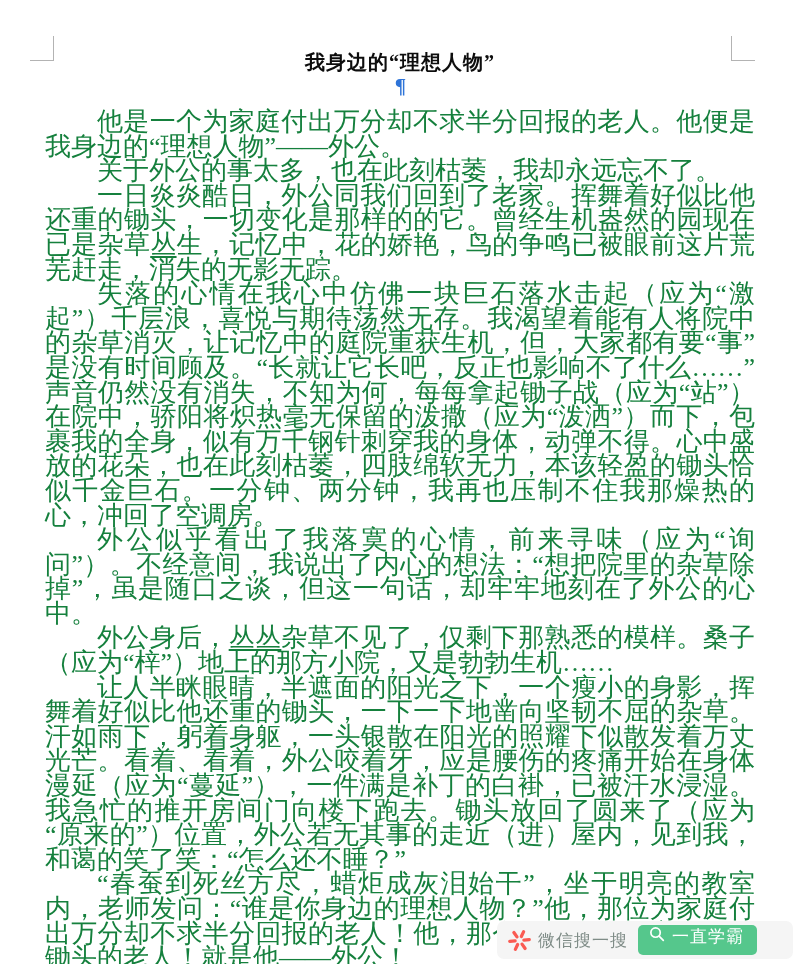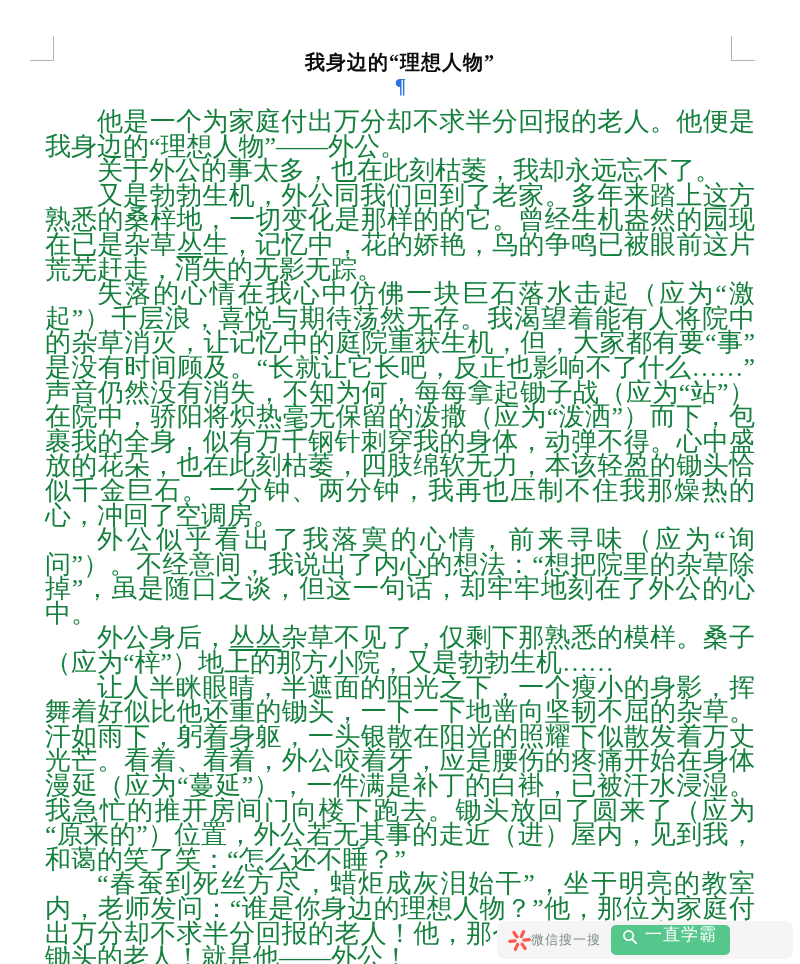--- a/index.html
+++ b/index.html
@@ -26,43 +26,43 @@
   }
   .doc-body p{margin:0;text-indent:2em;}
   .doc-body .u{text-decoration:underline;text-underline-offset:3px;}
   
   .watermark{
     position:absolute;left:497px;top:921px;width:296px;height:38px;
     background:#f5f5f5;border-radius:7px;display:flex;align-items:center;
     font-family:"Liberation Sans","DejaVu Sans",sans-serif;
   }
   .wm-logo{margin-left:11px;width:23px;height:23px;flex:0 0 auto;}
-  .wm-label{font-size:13px;color:#7f8c87;letter-spacing:1px;white-space:nowrap;}
+  .wm-label{margin-left:7px;font-size:17px;color:#7f8c87;letter-spacing:1px;white-space:nowrap;}
   .wm-button{
-    margin-left:10px;height:30px;flex:0 0 auto;display:flex;align-items:flex-end;
-    background:#55c78c;border-radius:5px;padding:0 13px 9px 10px;border:none;cursor:pointer;
+    margin-left:10px;height:30px;flex:0 0 auto;display:flex;align-items:flex-start;
+    background:#55c78c;border-radius:5px;padding:0 13px 0 10px;border:none;cursor:pointer;
   }
   .wm-button svg{width:18px;height:18px;}
   .wm-button-label{color:#ffffff;font-size:17px;margin-left:6px;letter-spacing:1px;white-space:nowrap;}
 </style>
 </head>
 <body>
 
 <div class="corner corner-left"></div>
 <div class="corner corner-right"></div>
 
 <div class="title-row">
   <span class="title-text">我身边的“理想人物”</span>
   <span class="pilcrow">¶</span>
 </div>
 
 <div class="doc-body">
     <p><span>他是一个为家庭付出万分却不求半分回报的老人。他便是我身边的“理想人物”——外公。</span></p>
     <p><span>关于外公的事太多，也在此刻枯萎，我却永远忘不了。</span></p>
-    <p><span>又是勃勃生机，外公同我们回到了老家。多年来踏上这方熟悉的桑梓地，一切变化是那样的的它。曾经生机盎然的园现在已是杂草</span><span class="u">丛</span><span>生，记忆中，花的娇艳，鸟的争鸣已被眼前这片荒芜赶走，消失的无影无踪。</span></p>
+    <p><span>一日炎炎酷日，外公同我们回到了老家。挥舞着好似比他还重的锄头，一切变化是那样的的它。曾经生机盎然的园现在已是杂草</span><span class="u">丛</span><span>生，记忆中，花的娇艳，鸟的争鸣已被眼前这片荒芜赶走，消失的无影无踪。</span></p>
     <p><span>失落的心情在我心中仿佛一块巨石落水击起（应为“激起”）千层浪，喜悦与期待荡然无存。我渴望着能有人将院中的杂草消灭，让记忆中的庭院重获生机，但，大家都有要“事”是没有时间顾及。“长就让它长吧，反正也影响不了什么……”声音仍然没有消失，不知为何，每每拿起锄子战（应为“站”）在院中，骄阳将炽热毫无保留的泼撒（应为“泼洒”）而下，包裹我的全身，似有万千钢针刺穿我的身体，动弹不得。心中盛放的花朵，也在此刻枯萎，四肢绵软无力，本该轻盈的锄头恰似千金巨石。一分钟、两分钟，我再也压制不住我那燥热的心，冲回了空调房。</span></p>
     <p><span>外公似乎看出了我落寞的心情，前来寻味（应为“询问”）。不经意间，我说出了内心的想法：“想把院里的杂草除掉”，虽是随口之谈，但这一句话，却牢牢地刻在了外公的心中。</span></p>
     <p><span>外公身后，</span><span class="u">丛丛</span><span>杂草不见了，仅剩下那熟悉的模样。桑子（应为“梓”）地上的那方小院，又是勃勃生机……</span></p>
     <p><span>让人半眯眼睛，半遮面的阳光之下，一个瘦小的身影，挥舞着好似比他还重的锄头，一下一下地凿向坚韧不屈的杂草。汗如雨下，躬着身躯，一头银散在阳光的照耀下似散发着万丈光芒。看着、看着，外公咬着牙，应是腰伤的疼痛开始在身体漫延（应为“蔓延”），一件满是补丁的白褂，已被汗水浸湿。我急忙的推开房间门向楼下跑去。锄头放回了圆来了（应为“原来的”）位置，外公若无其事的走近（进）屋内，见到我，和蔼的笑了笑：“怎么还不睡？”</span></p>
     <p><span>“春蚕到死丝方尽，蜡炬成灰泪始干”，坐于明亮的教室内，老师发问：“谁是你身边的理想人物？”他，那位为家庭付出万分却不求半分回报的老人！他，那个在炎炎烈日之下挥舞锄头的老人！就是他——外公！</span></p>
   </div>
 
 <div class="watermark">
   <svg class="wm-logo" viewBox="0 0 24 24">
     <g stroke="#fa5a52" stroke-width="3.4" stroke-linecap="round" fill="none">

